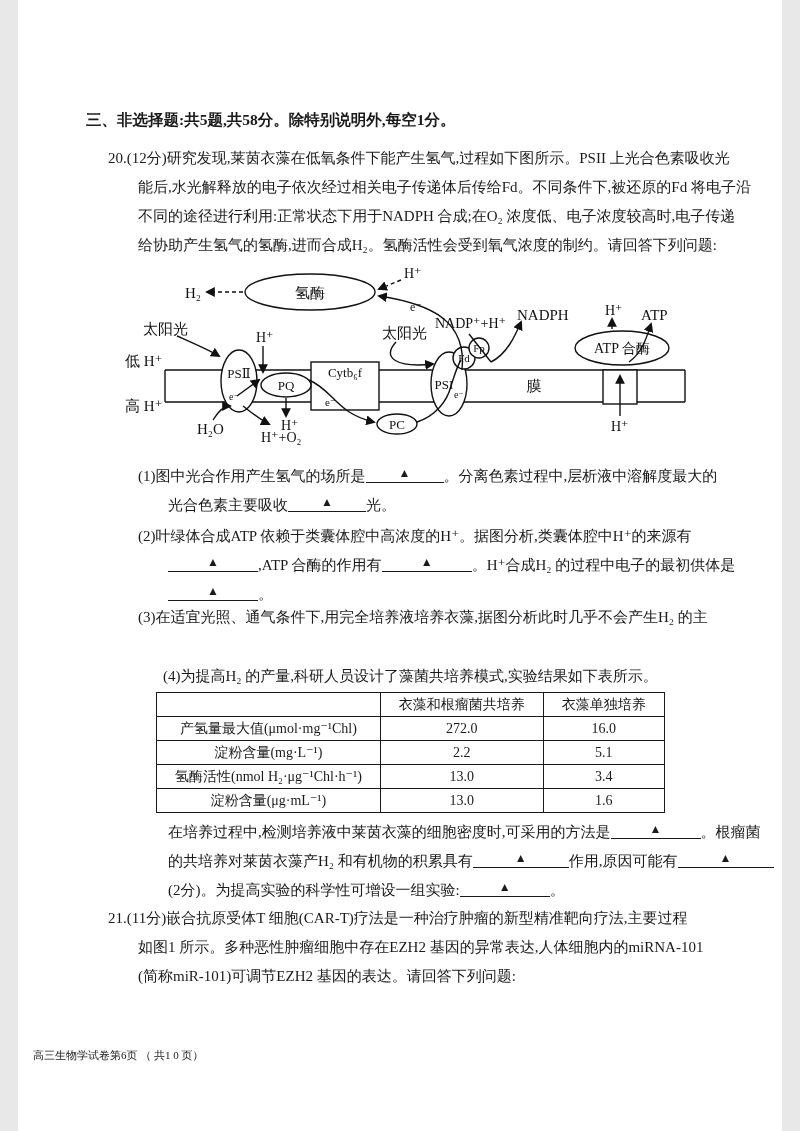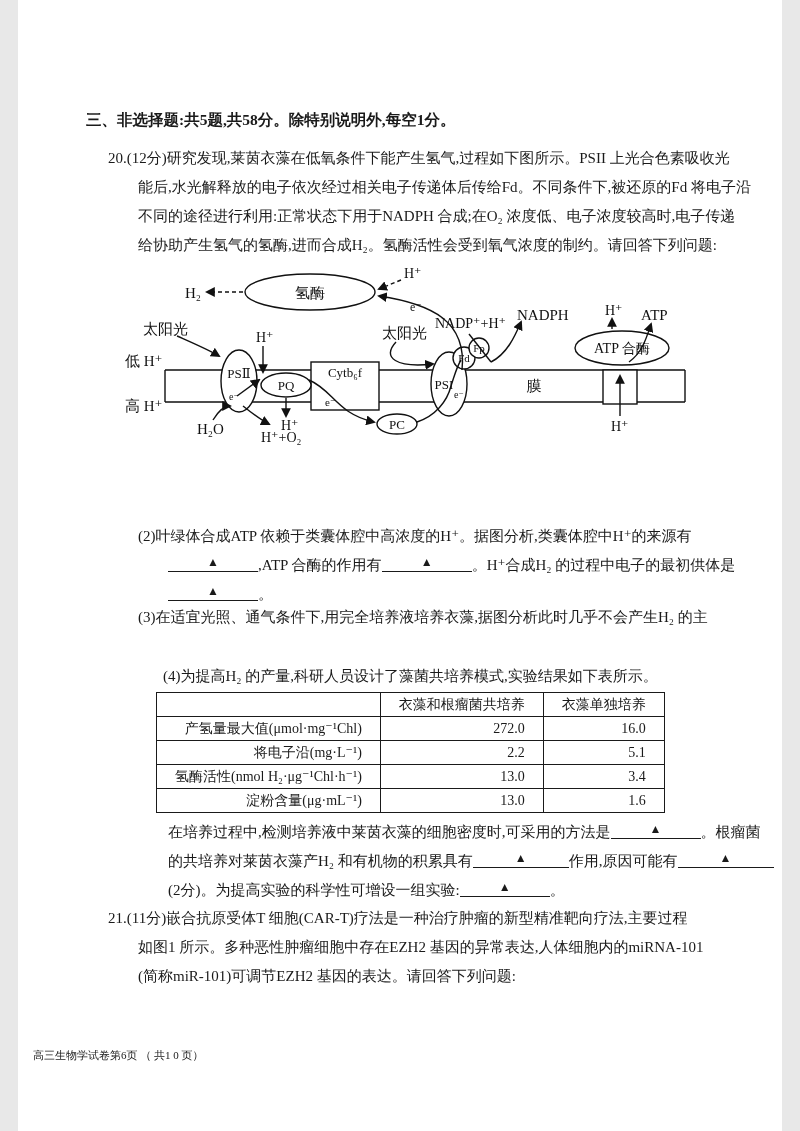--- a/index.html
+++ b/index.html
@@ -12,21 +12,21 @@
   .heading{position:absolute;left:68px;top:110px;font-size:15.5px;font-weight:bold;white-space:nowrap;}
   #q20-intro{position:absolute;left:90px;top:144px;}
   #diagram-wrap{position:absolute;left:95px;top:258px;width:620px;height:200px;}
   #sub1{position:absolute;left:120px;top:462px;}
   #sub2{position:absolute;left:120px;top:522px;}
   #sub3{position:absolute;left:120px;top:603px;}
   #sub4{position:absolute;left:120px;top:662px;margin-left:25px;}
   #data-table{position:absolute;left:138px;top:692px;border-collapse:collapse;table-layout:fixed;}
   #data-table td,#data-table th{
     border:1.4px solid #1a1a1a;font-size:14px;font-weight:normal;
-    text-align:right;padding:1px 18px;height:21px;line-height:1.25;white-space:nowrap;
+    text-align:center;padding:1px 18px;height:21px;line-height:1.25;white-space:nowrap;
   }
   #after-table{position:absolute;left:150px;top:818px;}
   #q21{position:absolute;left:90px;top:904px;}
   .footer{position:absolute;left:15px;top:1048px;width:780px;text-align:left;font-size:11px;}
   .blank{
     display:inline-block;width:78px;height:16px;line-height:15px;
     border-bottom:1.6px solid #1a1a1a;text-align:center;
     font-size:12px;vertical-align:-2px;overflow:hidden;
   }
   .blank.w90{width:90px;}
@@ -114,20 +114,28 @@
       <text x="509" y="95" font-size="14" text-anchor="middle">ATP 合酶</text>
       <text x="492" y="57" font-size="14">H⁺</text>
       <text x="528" y="62" font-size="15">ATP</text>
       <text x="498" y="173" font-size="14">H⁺</text>
       <text x="168" y="172" font-size="14">H⁺</text>
       <text x="84" y="176" font-size="15">H₂O</text>
       <text x="148" y="184" font-size="14">H⁺+O₂</text>
     </svg>
   </div>
 
+  <div id="sub1">
+    <div class="line">
+      <span>(1)图中光合作用产生氢气的场所是</span><span class="blank">▲</span><span>。分离色素过程中,层析液中溶解度最大的</span>
+    </div>
+    <div class="line indent">
+      <span>光合色素主要吸收</span><span class="blank">▲</span><span>光。</span>
+    </div>
+  </div>
 
   <div id="sub2">
     <div class="line">
       <span>(2)叶绿体合成ATP 依赖于类囊体腔中高浓度的H⁺。据图分析,类囊体腔中H⁺的来源有</span>
     </div>
     <div class="line indent">
       <span class="blank w90">▲</span><span>,ATP 合酶的作用有</span><span class="blank w90">▲</span><span>。H⁺合成H₂ 的过程中电子的最初供体是</span>
     </div>
     <div class="line indent">
       <span class="blank w90">▲</span><span>。</span>
@@ -157,21 +165,21 @@
       <th></th>
       <th>衣藻和根瘤菌共培养</th>
       <th>衣藻单独培养</th>
     </tr>
     <tr>
       <td>产氢量最大值(μmol·mg⁻¹Chl)</td>
       <td>272.0</td>
       <td>16.0</td>
     </tr>
     <tr>
-      <td>将电子沿(mg·L⁻¹)</td>
+      <td>淀粉含量(mg·L⁻¹)</td>
       <td>2.2</td>
       <td>5.1</td>
     </tr>
     <tr>
       <td>氢酶活性(nmol H₂·μg⁻¹Chl·h⁻¹)</td>
       <td>13.0</td>
       <td>3.4</td>
     </tr>
     <tr>
       <td>淀粉含量(μg·mL⁻¹)</td>

